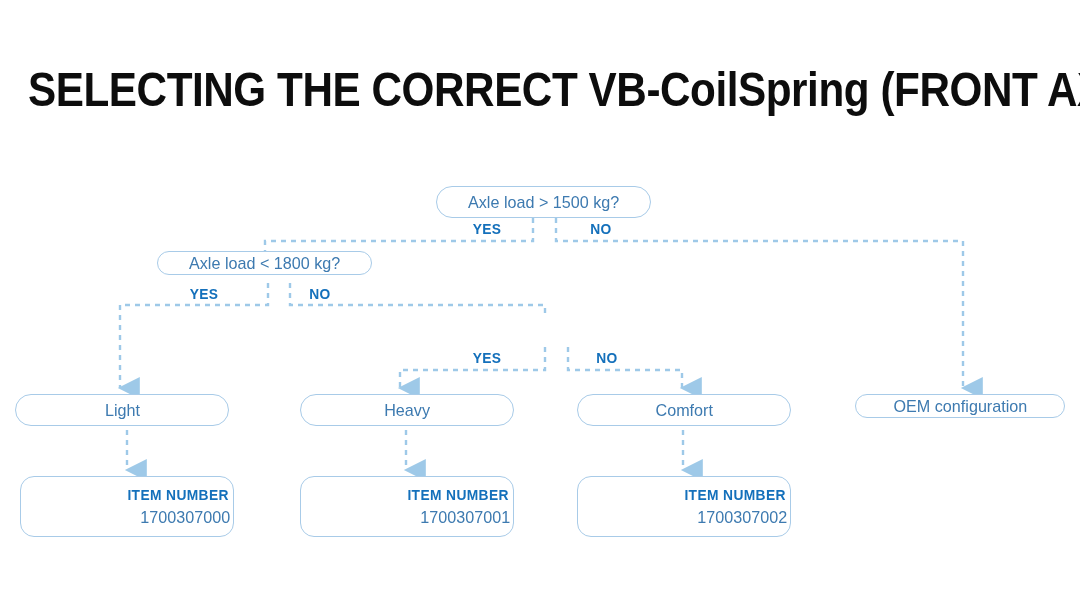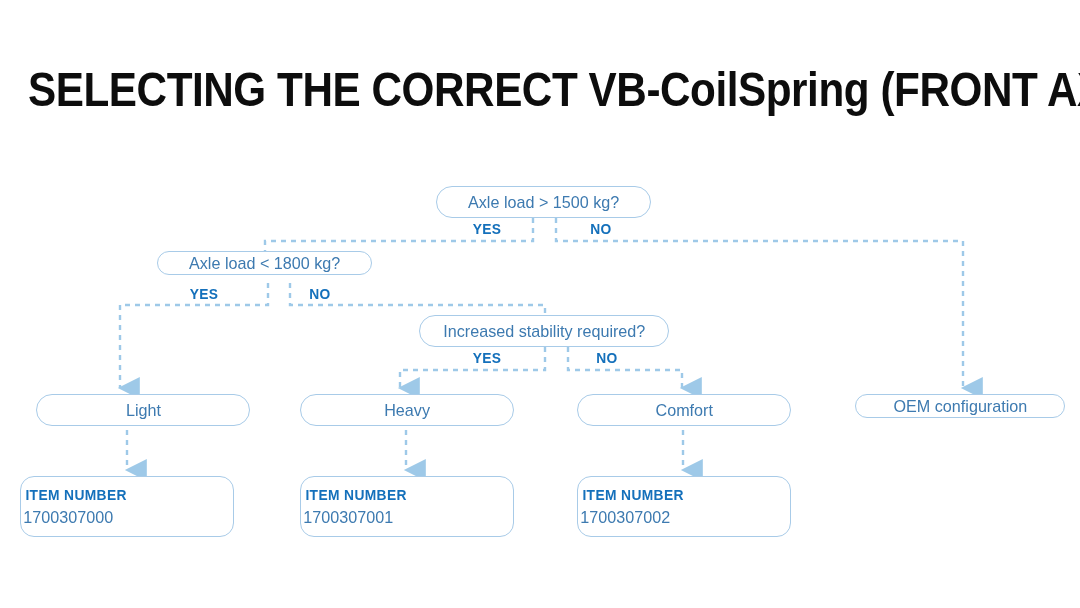--- a/index.html
+++ b/index.html
@@ -72,21 +72,21 @@
   }
 
   .result-box {
     position: absolute;
     box-sizing: border-box;
     border: 1.6px solid #a8cbe8;
     border-radius: 14px;
     background: #ffffff;
     display: flex;
     flex-direction: column;
-    align-items: flex-start;
+    align-items: flex-end;
     justify-content: center;
     gap: 5px;
   }
   .item-caption {
     color: #1470bb;
     font-weight: bold;
     font-size: 15px;
     letter-spacing: 0.4px;
     transform: scaleX(0.92);
     transform-origin: center;
@@ -150,27 +150,24 @@
   </div>
   <div class="branch-label" style="left:463px; top:221px; width:48px;">YES</div>
   <div class="branch-label" style="left:577px; top:221px; width:48px;">NO</div>
 
   <div class="node" style="left:157px; top:251px; width:215px; height:24px;">
     <span class="node-label">Axle load &lt; 1800 kg?</span>
   </div>
   <div class="branch-label" style="left:180px; top:286px; width:48px;">YES</div>
   <div class="branch-label" style="left:296px; top:286px; width:48px;">NO</div>
 
-  <div class="node" style="left:419px; top:315px; width:250px; height:32px;">
-    <span class="node-label">Increased stability required?</span>
-  </div>
   <div class="branch-label" style="left:463px; top:350px; width:48px;">YES</div>
   <div class="branch-label" style="left:583px; top:350px; width:48px;">NO</div>
 
-  <div class="node" style="left:36px; top:394px; width:214px; height:32px;justify-content:center;">
+  <div class="node" style="left:15px; top:394px; width:214px; height:32px;justify-content:center;">
     <span class="node-label">Light</span>
   </div>
   <div class="node" style="left:300px; top:394px; width:214px; height:32px;">
     <span class="node-label">Heavy</span>
   </div>
   <div class="node" style="left:577px; top:394px; width:214px; height:32px;">
     <span class="node-label">Comfort</span>
   </div>
   <div class="node" style="left:855px; top:394px; width:210px; height:24px;">
     <span class="node-label">OEM configuration</span>

